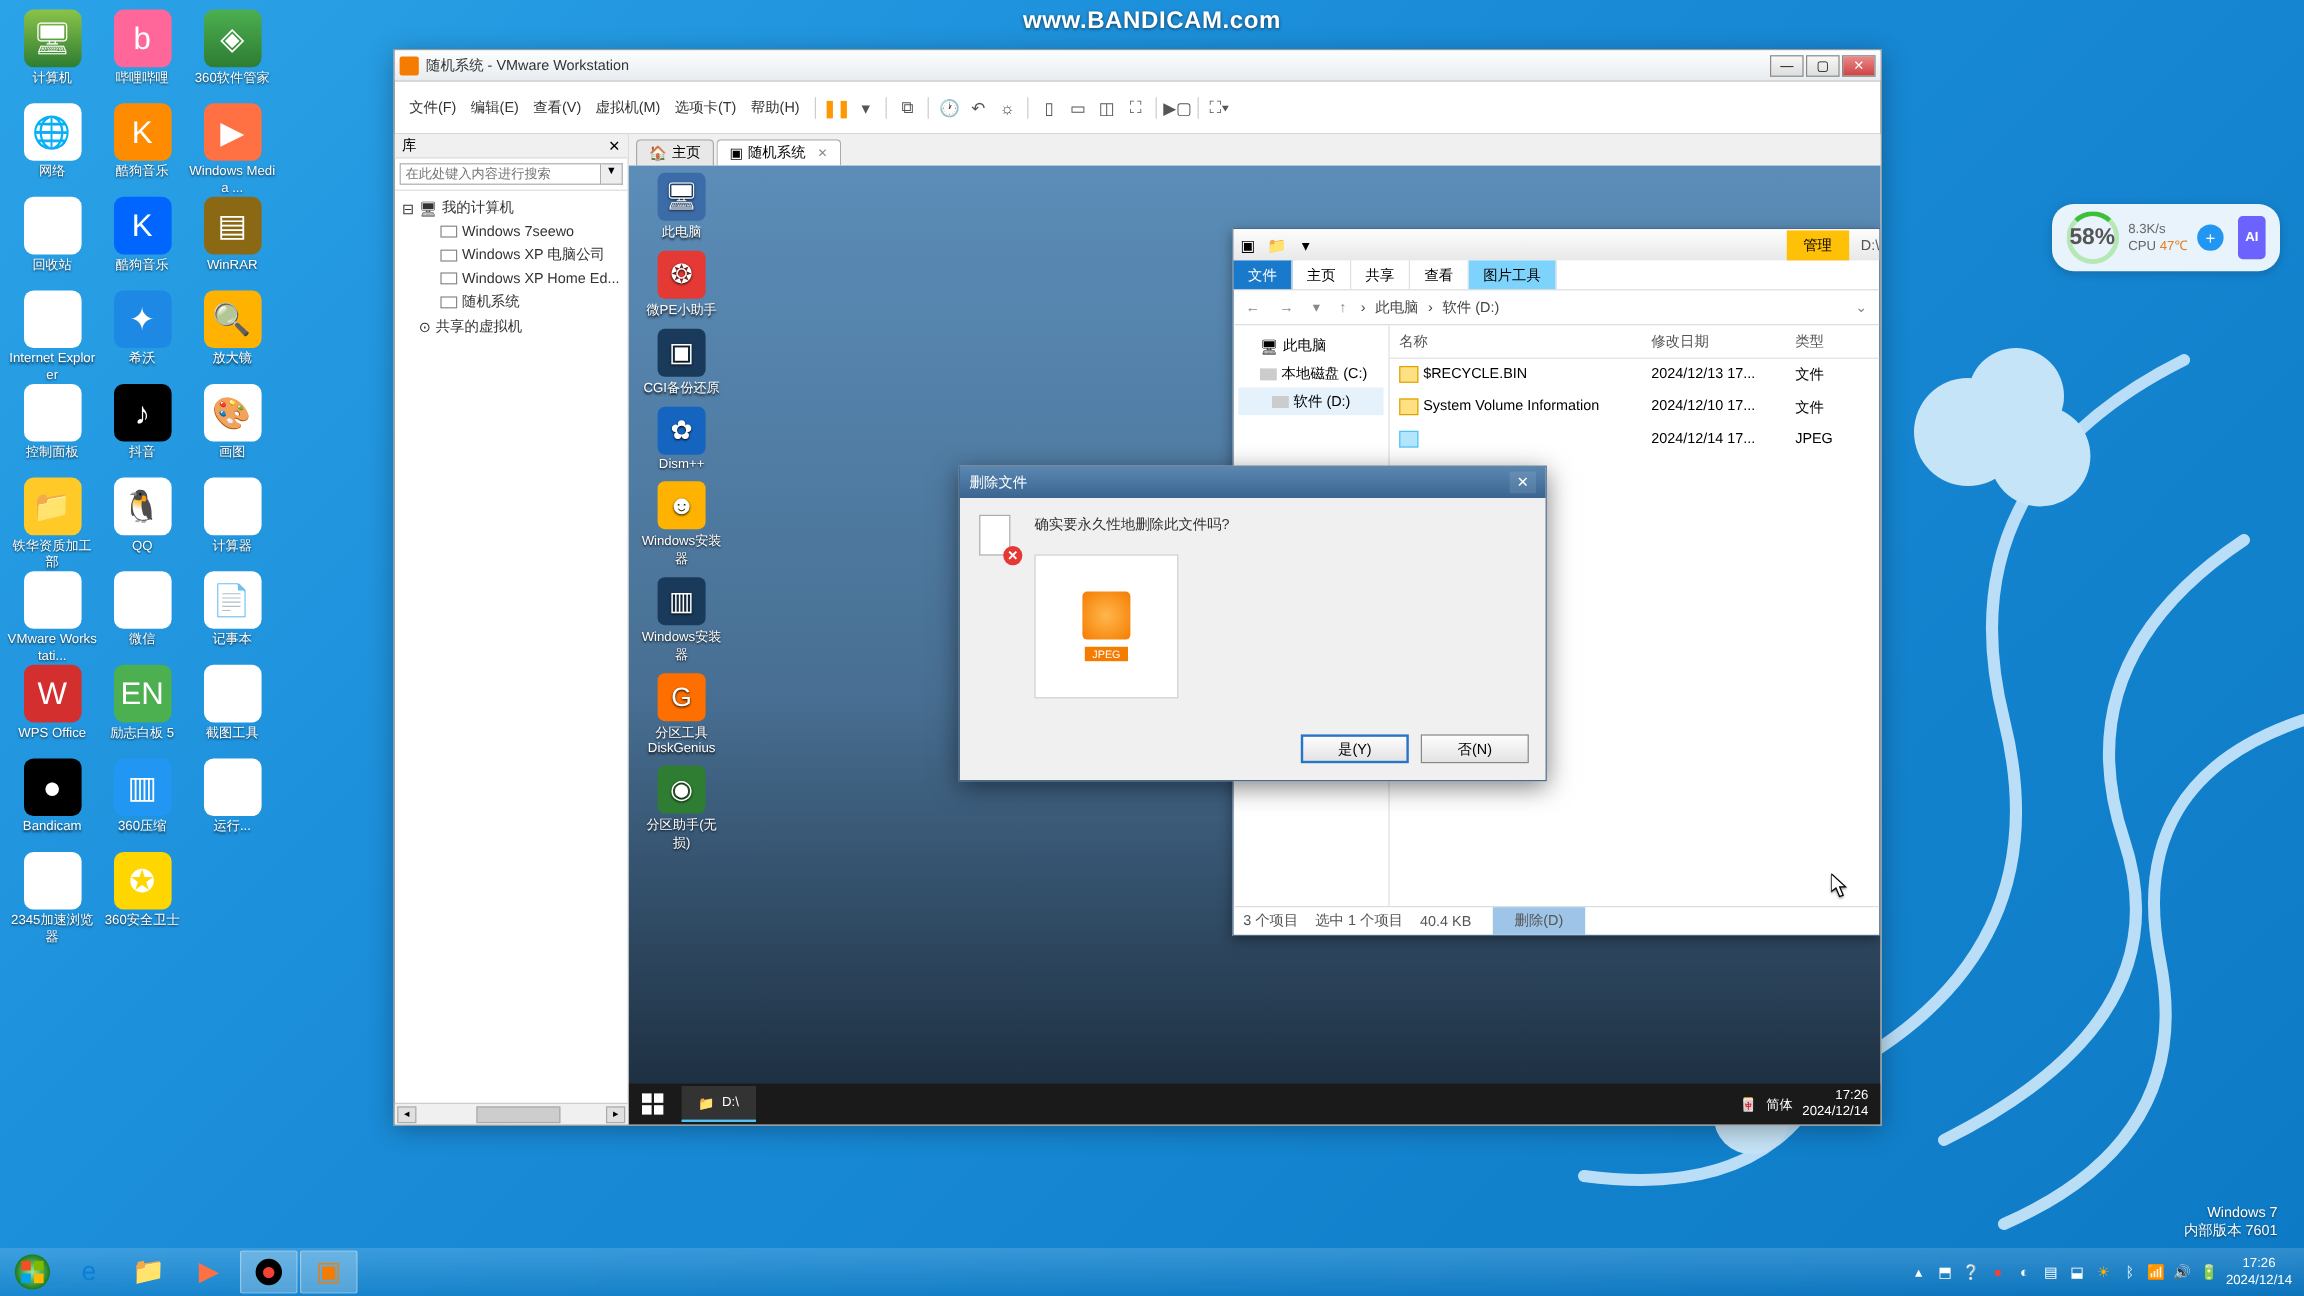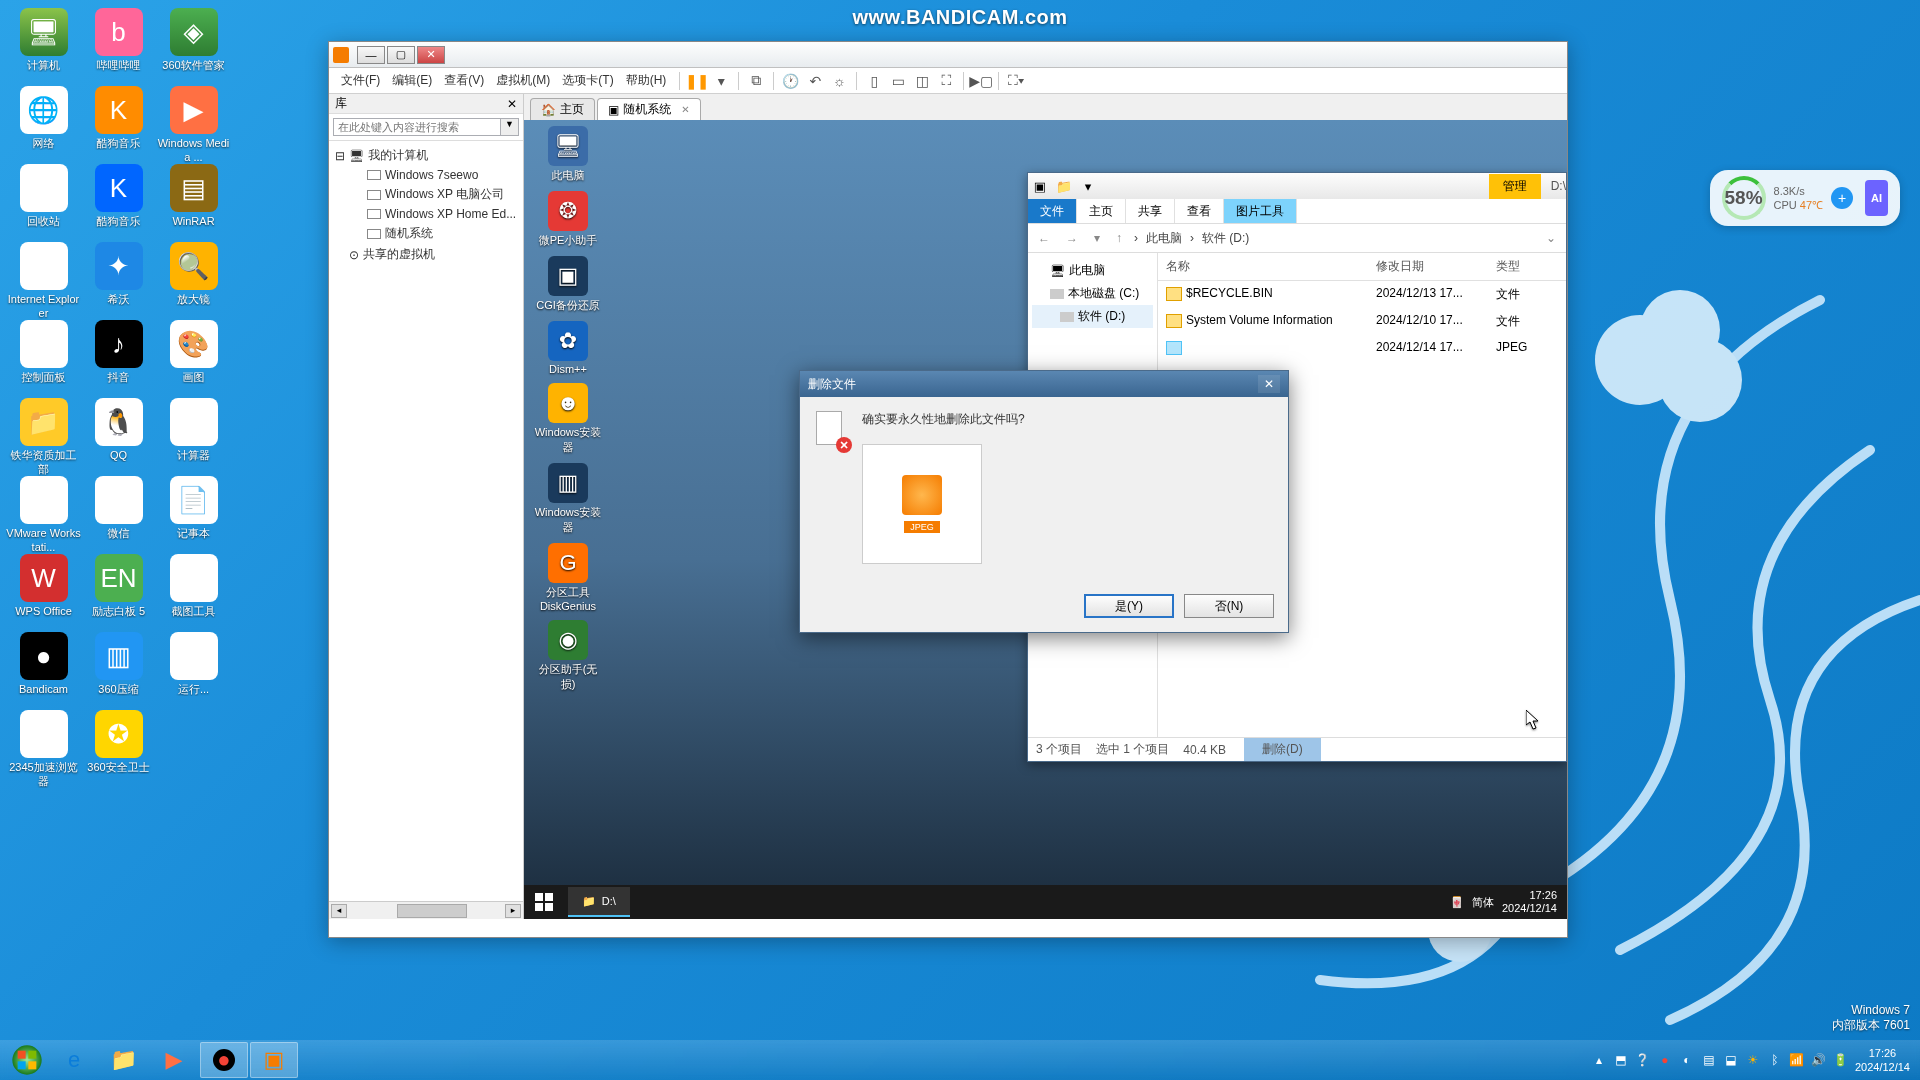--- a/index.html
+++ b/index.html
@@ -69,21 +69,21 @@
 
 
 .vmw{position:absolute;left:328px;top:41px;width:1240px;height:897px;background:#fff;border:1px solid #888;box-shadow:0 4px 20px rgba(0,0,0,.3)}
 .vmw .titlebar{height:26px;background:linear-gradient(#fdfefe,#e8ecef);display:flex;align-items:center;padding:0 4px;border-bottom:1px solid #c0c0c0}
 .vmw .titlebar .ticon{width:16px;height:16px;margin-right:6px;background:#f57c00;border-radius:2px}
 .vmw .titlebar .ttxt{font-size:12px;color:#333;flex:1}
 .vmw .winbtns{display:flex;gap:0}
 .vmw .winbtns .wb{width:28px;height:18px;border:1px solid #888;background:linear-gradient(#f8f8f8,#ddd);display:flex;align-items:center;justify-content:center;font-size:11px;margin-left:2px}
 .vmw .winbtns .wb.close{background:linear-gradient(#e88,#c44);color:#fff}
 
-.vmw .menubar{height:26px;display:flex;align-items:center;padding:0 6px;gap:4px;border-bottom:1px solid #d0d0d0;font-size:12px;color:#333}
+.vmw .menubar{height:44px;display:flex;align-items:center;padding:0 6px;gap:4px;border-bottom:1px solid #d0d0d0;font-size:12px;color:#333}
 .vmw .menubar .mi{padding:3px 6px}
 .vmw .menubar .sep{width:1px;height:18px;background:#ccc;margin:0 3px}
 .vmw .menubar .tbico{width:20px;height:20px;display:flex;align-items:center;justify-content:center;color:#555;font-size:14px}
 .vmw .menubar .pause{color:#ff9800;font-weight:bold}
 
 .vmw .body{display:flex;height:calc(100% - 26px - 26px - 18px)}
 .vmw .side{width:195px;border-right:1px solid #ccc;display:flex;flex-direction:column}
 .vmw .side .shead{height:20px;background:#f0f0f0;border-bottom:1px solid #ddd;display:flex;align-items:center;padding:0 6px;font-size:12px;justify-content:space-between}
 .vmw .side .sear{padding:4px;border-bottom:1px solid #ddd;display:flex}
 .vmw .side .sear input{flex:1;font-size:11px;padding:2px 4px;border:1px solid #abadb3}
@@ -160,21 +160,21 @@
 .vmtb .vstart{width:40px;height:34px;display:flex;align-items:center;justify-content:center}
 .vmtb .vapp{height:30px;padding:0 14px;display:flex;align-items:center;gap:6px;border-bottom:2px solid #4fc3f7;background:#333;margin-left:4px}
 .vmtb .vtr{margin-left:auto;display:flex;align-items:center;gap:8px;padding-right:10px}
 .vmtb .vclock{text-align:right;line-height:13px}
 
 .vmw .status{height:18px;border-top:1px solid #c0c0c0;background:#f0f0f0;font-size:11px;color:#444;padding:2px 8px;display:flex;align-items:center}
 .vmw .status .sticos{margin-left:auto;display:flex;gap:3px}
 .vmw .status .stico{width:14px;height:14px;background:#d0d0d0;border:1px solid #aaa}
 
 
-.winbrand{position:absolute;right:10px;bottom:46px;color:#fff;font-size:12px;text-align:right;text-shadow:0 1px 2px rgba(0,0,0,.6)}
+.winbrand{position:absolute;right:22px;bottom:46px;color:#fff;font-size:12px;text-align:right;text-shadow:0 1px 2px rgba(0,0,0,.6)}
 
 
 .cursor{position:absolute;left:1002px;top:590px;width:14px;height:20px;z-index:50;pointer-events:none}
 .cursor svg{filter:drop-shadow(0 1px 1px rgba(0,0,0,.5))}
 </style>
 </head>
 <body>
 
 <div class="swirl">
 <svg viewBox="0 0 900 900">
@@ -316,20 +316,21 @@
     <div>8.3K/s</div>
     <div><span>CPU</span> <span style="color:#e67e22">47℃</span></div>
   </div>
   <div class="plus">+</div>
   <div class="aibox">AI</div>
 </div>
 
 <div class="vmw">
   <div class="titlebar">
     <div class="ticon"></div>
+    <div class="ttxt">随机系统 - VMware Workstation</div>
     <div class="winbtns">
       <div class="wb">—</div>
       <div class="wb">▢</div>
       <div class="wb close">✕</div>
     </div>
   </div>
   <div class="menubar">
     <span id="vm-menus"><span class="mi">文件(F)</span><span class="mi">编辑(E)</span><span class="mi">查看(V)</span><span class="mi">虚拟机(M)</span><span class="mi">选项卡(T)</span><span class="mi">帮助(H)</span></span>
     <span class="sep"></span>
     <span class="tbico pause">❚❚</span>

